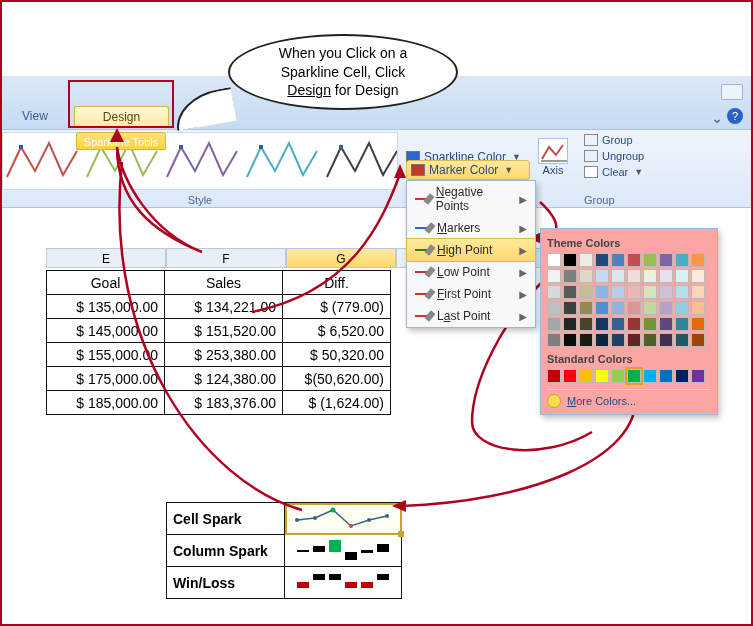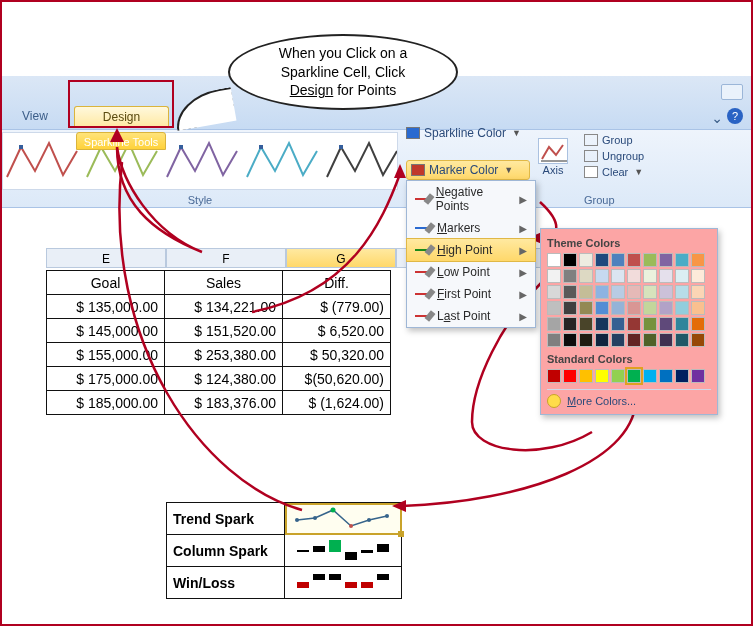--- a/index.html
+++ b/index.html
@@ -137,21 +137,21 @@
   }
   .style-gallery svg { width: 396px; height:58px; }
   .style-group-label {
     position:absolute; top:192px; left: 0; width:396px; text-align:center;
     font-size:11px; color:#4a6a97;
   }
   .sparkline-color-row, .marker-color-row {
     position:absolute; left:404px; display:flex; align-items:center; gap:4px;
     font-size:12px; color:#2a4a7a;
   }
-  .sparkline-color-row { top: 124px; }
+  .sparkline-color-row { top: 148px; }
   .marker-color-row { top: 158px; width:124px; background: linear-gradient(#ffe9a0,#ffd86a); border:1px solid #e0b846; border-radius:3px; padding:2px 4px; }
   .color-swatch { width:14px;height:12px; border:1px solid #777; display:inline-block;}
   .dropdown-arrow { font-size:9px; color:#555; margin-left:2px;}
   .axis-btn { position:absolute; top:136px; left:536px; display:flex; flex-direction:column; align-items:center; font-size:11px; color:#2a4a7a;}
   .axis-icon { width:30px;height:26px;border:1px solid #aac1e0;background:#fff;}
   .group-btns { position:absolute; top:132px; left:582px; font-size:11px; color:#2a4a7a; display:flex; flex-direction:column; gap:4px;}
   .group-btns div { display:flex; gap:4px; align-items:center;}
   .grp-icon { width:14px;height:12px;border:1px solid #888;}
   .group-label { position:absolute; top:192px; left:582px; font-size:11px; color:#4a6a97;}
 
@@ -217,21 +217,21 @@
   .arrow-svg polygon { fill:#b00020;}
 </style>
 </head>
 <body>
 
 <div class="callout-tail"></div>
 <div class="callout">
   <div>
     <span>When you Click on a</span><br>
     <span>Sparkline Cell, Click</span><br>
-    <u>Design</u><span> for Points</span>
+    <u>Design</u><span> for Design</span>
   </div>
 </div>
 
 <div class="tabstrip"></div>
 <div class="sparkline-tools-box"></div>
 <div class="tool-label">Sparkline Tools</div>
 <div class="tab view">View</div>
 <div class="tab design">Design</div>
 <div class="ribbon-top-right">
   <div class="win-btn"></div>
@@ -455,21 +455,21 @@
         <td class="num c-e">$ 185,000.00</td>
         <td class="num c-f">$ 183,376.00</td>
         <td class="num c-g">$  (1,624.00)</td>
       </tr>
     </tbody>
 </table>
 
 <table class="sparkgrid">
   <tbody>
       <tr>
-    <td class="lbl">Trend Spark</td>
+    <td class="lbl">Cell Spark</td>
     <td class="chart sel">
       <svg width="104" height="22">
         <polyline points="6,14 24,12 42,4 60,20 78,14 96,10" stroke="#36648b" stroke-width="1.5" fill="none"></polyline>
         <circle cx="6" cy="14" r="2" fill="#36648b"></circle>
             <circle cx="24" cy="12" r="2" fill="#36648b"></circle>
         <circle cx="42" cy="4" r="2.5" fill="#00b050"></circle>
             <circle cx="60" cy="20" r="2" fill="#c0504d"></circle>
         <circle cx="78" cy="14" r="2" fill="#36648b"></circle>
             <circle cx="96" cy="10" r="2" fill="#36648b"></circle>
       </svg>

